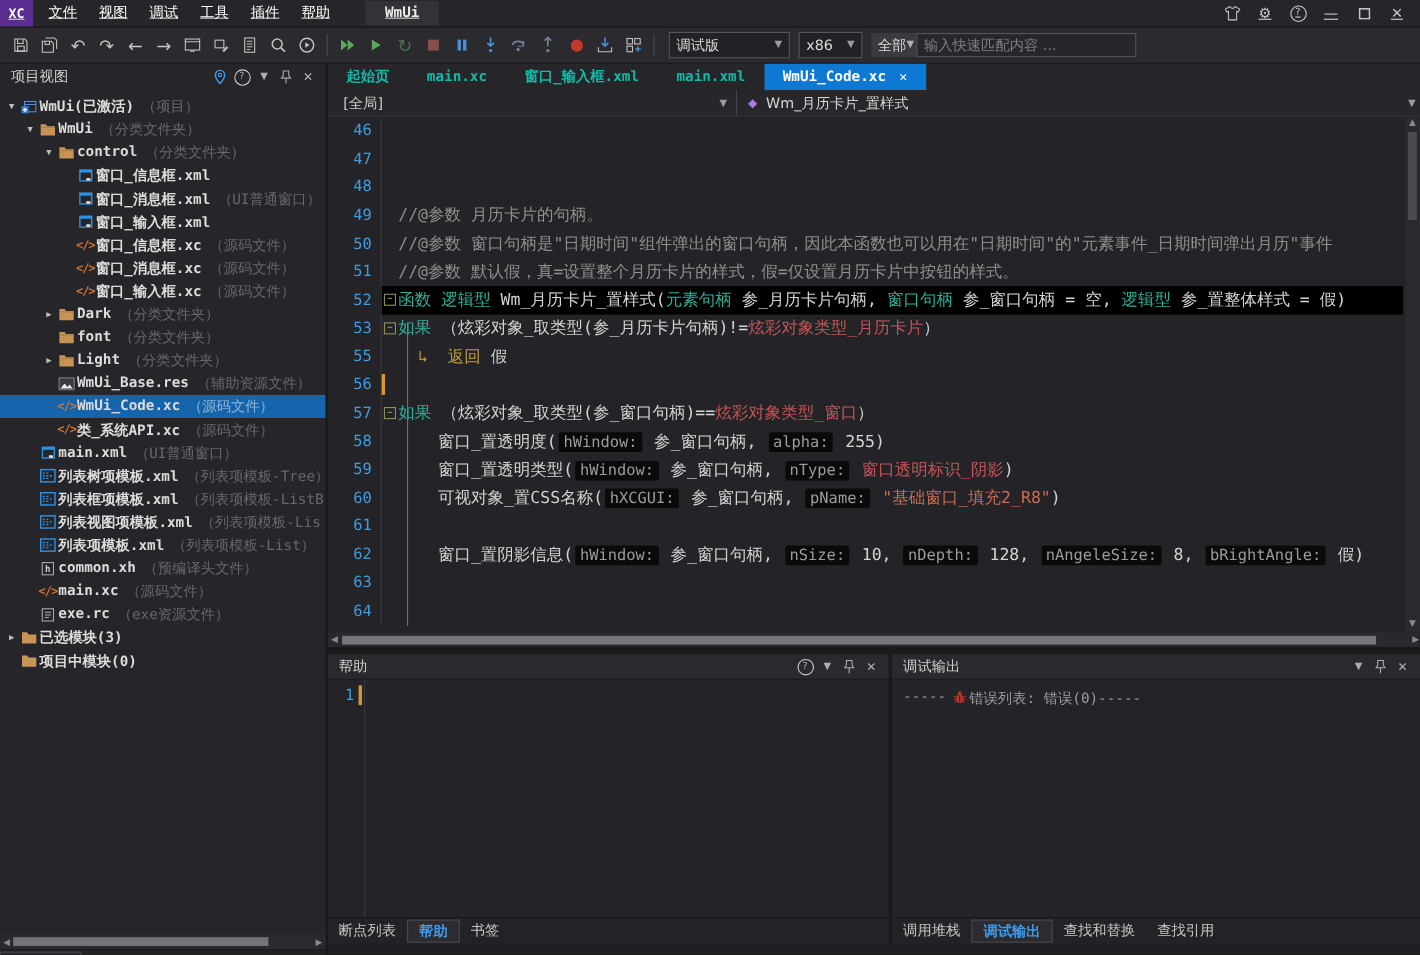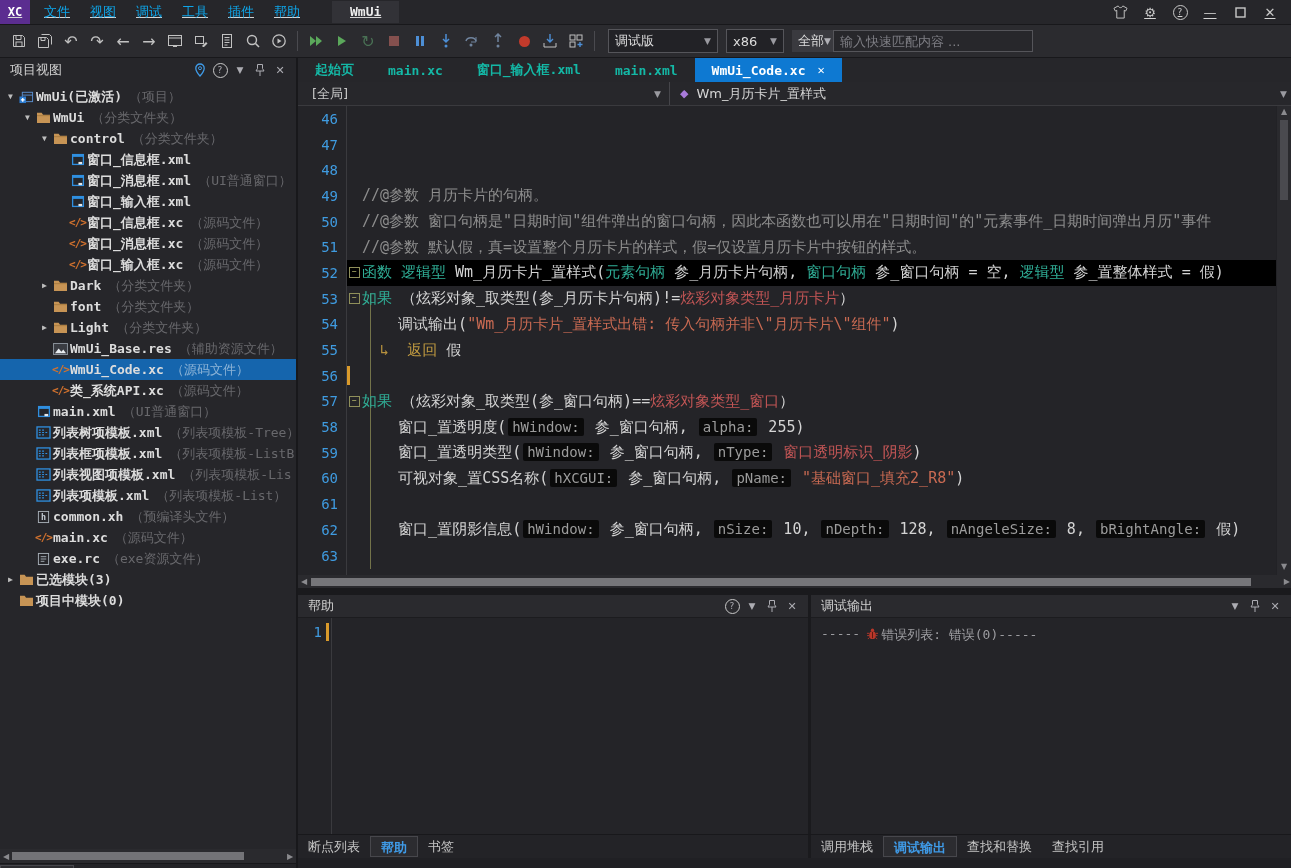--- a/index.html
+++ b/index.html
@@ -4,21 +4,21 @@
 <style>
   html,body{margin:0;padding:0;background:#141416;}
   .app{position:relative;width:1291px;height:868px;background:#202024;overflow:hidden;
        font-family:"DejaVu Sans","Liberation Sans",sans-serif;color:#D4D4D4;font-size:13px;
        -webkit-font-smoothing:antialiased;}
   
   .titlebar{height:24px;background:#26262A;display:flex;align-items:center;border-bottom:1px solid #18181B;position:relative;text-decoration:underline;}
   .logo{width:30px;height:24px;background:#5B2D90;color:#fff;font-weight:bold;font-size:12px;
         display:flex;align-items:center;justify-content:center;font-family:"DejaVu Sans Mono",monospace;}
   .menus{display:flex;margin-left:4px;}
-  .menu-item{padding:0 10px;line-height:24px;color:#0ea5e9;cursor:default;}
+  .menu-item{padding:0 10px;line-height:24px;color:#ffffff;cursor:default;}
   .proj-btn{margin-left:22px;background:#323237;color:#ECECEC;padding:0 18px;line-height:22px;height:22px;
             font-family:"DejaVu Sans Mono",monospace;font-weight:bold;}
   .tb-title{position:absolute;left:648px;top:0;line-height:24px;color:#A2A2A2;font-size:13px;white-space:nowrap;}
   .win-controls{margin-left:auto;display:flex;align-items:center;gap:4px;padding-right:8px;}
   .wc{width:26px;height:22px;display:flex;align-items:center;justify-content:center;color:#C8C8C8;font-size:13px;}
   .ring{width:13px;height:13px;border:1.2px solid #C8C8C8;border-radius:50%;font-size:9px;display:flex;align-items:center;justify-content:center;}
   
   .toolbar{height:32px;background:#2B2B2F;display:flex;align-items:center;padding-left:6px;border-bottom:1px solid #18181B;}
   .ic{display:inline-flex;width:26px;height:26px;align-items:center;justify-content:center;color:#C2C2C2;font-size:16px;}
   .ic svg{display:block;}
@@ -598,21 +598,20 @@
         <div class="codearea" id="code">
           <div class="blockguide"></div>
         <div class="line"><span class="lnum">46</span><span class="lbody"><span class="foldc"></span><span class="ltext"></span></span></div>
             <div class="line"><span class="lnum">47</span><span class="lbody"><span class="foldc"></span><span class="ltext"></span></span></div>
             <div class="line"><span class="lnum">48</span><span class="lbody"><span class="foldc"></span><span class="ltext"></span></span></div>
             <div class="line"><span class="lnum">49</span><span class="lbody"><span class="foldc"></span><span class="ltext"><span class="s-cm">//@参数 月历卡片的句柄。</span></span></span></div>
             <div class="line"><span class="lnum">50</span><span class="lbody"><span class="foldc"></span><span class="ltext"><span class="s-cm">//@参数 窗口句柄是"日期时间"组件弹出的窗口句柄，因此本函数也可以用在"日期时间"的"元素事件_日期时间弹出月历"事件</span></span></span></div>
             <div class="line"><span class="lnum">51</span><span class="lbody"><span class="foldc"></span><span class="ltext"><span class="s-cm">//@参数 默认假，真=设置整个月历卡片的样式，假=仅设置月历卡片中按钮的样式。</span></span></span></div>
             <div class="line cur"><span class="lnum">52</span><span class="lbody"><span class="foldc"><span class="foldbox">−</span></span><span class="ltext"><span class="s-kw">函数 逻辑型 </span><span class="s-pl">Wm_月历卡片_置样式(</span><span class="s-kw">元素句柄</span><span class="s-pl"> 参_月历卡片句柄, </span><span class="s-kw">窗口句柄</span><span class="s-pl"> 参_窗口句柄 = 空, </span><span class="s-kw">逻辑型</span><span class="s-pl"> 参_置整体样式 = 假)</span></span></span></div>
             <div class="line"><span class="lnum">53</span><span class="lbody"><span class="foldc"><span class="foldbox">−</span></span><span class="ltext"><span class="s-kw">如果</span><span class="s-pl"> （炫彩对象_取类型(参_月历卡片句柄)!=</span><span class="s-cn">炫彩对象类型_月历卡片</span><span class="s-pl">）</span></span></span></div>
-            <div class="line"><span class="lnum">54</span><span class="lbody"><span class="foldc"></span><span class="ltext"><span class="s-pl">    调试输出(</span><span class="s-str">"Wm_月历卡片_置样式出错: 传入句柄并非\"月历卡片\"组件"</span><span class="s-pl">)</span></span></span></div>
             <div class="line"><span class="lnum">55</span><span class="lbody"><span class="foldc"></span><span class="ltext"><span class="s-flow">  ↳  </span><span class="s-ret">返回</span><span class="s-pl"> 假</span></span></span></div>
             <div class="line"><span class="lnum">56</span><span class="lbody"><span class="caret"></span><span class="foldc"></span><span class="ltext"></span></span></div>
             <div class="line"><span class="lnum">57</span><span class="lbody"><span class="foldc"><span class="foldbox">−</span></span><span class="ltext"><span class="s-kw">如果</span><span class="s-pl"> （炫彩对象_取类型(参_窗口句柄)==</span><span class="s-cn">炫彩对象类型_窗口</span><span class="s-pl">）</span></span></span></div>
             <div class="line"><span class="lnum">58</span><span class="lbody"><span class="foldc"></span><span class="ltext"><span class="s-pl">    窗口_置透明度(</span><span class="s-chip">hWindow:</span><span class="s-pl"> 参_窗口句柄, </span><span class="s-chip">alpha:</span><span class="s-pl"> 255)</span></span></span></div>
             <div class="line"><span class="lnum">59</span><span class="lbody"><span class="foldc"></span><span class="ltext"><span class="s-pl">    窗口_置透明类型(</span><span class="s-chip">hWindow:</span><span class="s-pl"> 参_窗口句柄, </span><span class="s-chip">nType:</span><span class="s-pl"> </span><span class="s-cn">窗口透明标识_阴影</span><span class="s-pl">)</span></span></span></div>
             <div class="line"><span class="lnum">60</span><span class="lbody"><span class="foldc"></span><span class="ltext"><span class="s-pl">    可视对象_置CSS名称(</span><span class="s-chip">hXCGUI:</span><span class="s-pl"> 参_窗口句柄, </span><span class="s-chip">pName:</span><span class="s-pl"> </span><span class="s-str">"基础窗口_填充2_R8"</span><span class="s-pl">)</span></span></span></div>
             <div class="line"><span class="lnum">61</span><span class="lbody"><span class="foldc"></span><span class="ltext"></span></span></div>
             <div class="line"><span class="lnum">62</span><span class="lbody"><span class="foldc"></span><span class="ltext"><span class="s-pl">    窗口_置阴影信息(</span><span class="s-chip">hWindow:</span><span class="s-pl"> 参_窗口句柄, </span><span class="s-chip">nSize:</span><span class="s-pl"> 10, </span><span class="s-chip">nDepth:</span><span class="s-pl"> 128, </span><span class="s-chip">nAngeleSize:</span><span class="s-pl"> 8, </span><span class="s-chip">bRightAngle:</span><span class="s-pl"> 假)</span></span></span></div>
             <div class="line"><span class="lnum">63</span><span class="lbody"><span class="foldc"></span><span class="ltext"></span></span></div>
             <div class="line"><span class="lnum">64</span><span class="lbody"><span class="foldc"></span><span class="ltext"></span></span></div>

